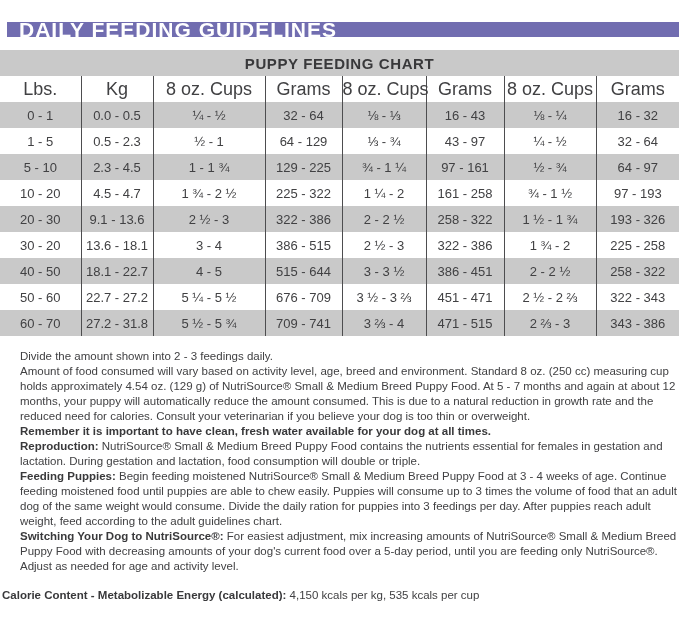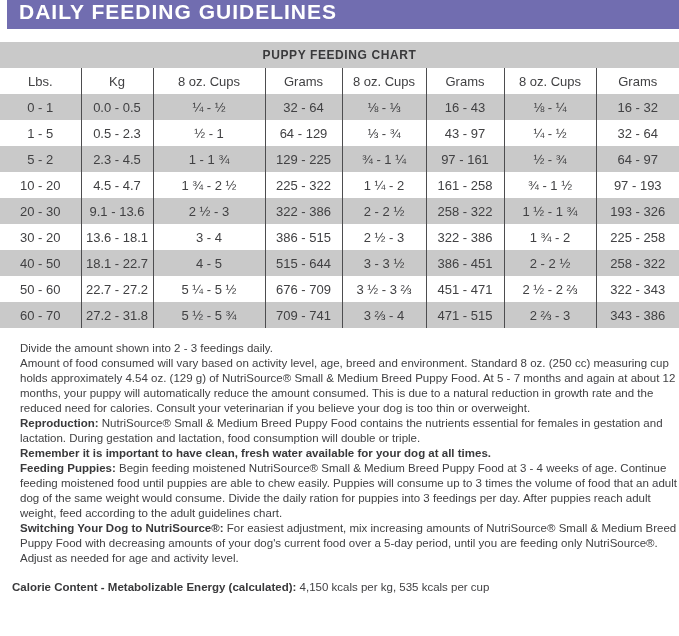--- a/index.html
+++ b/index.html
@@ -13,24 +13,24 @@
   html,body{margin:0;padding:0;}
   body{
     width:679px;height:636px;
     background:#FFFFFF;
     font-family:"Liberation Sans", sans-serif;
     color:var(--text);
     overflow:hidden;
   }
   
   .banner{
-    margin:0 0 0 7px;
-    width:672px;height:29px;
+    margin:22px 0 0 7px;
+    width:672px;height:15px;
     background:var(--banner-bg);
-    display:flex;
+    display:flex;align-items:center;
   }
   .banner h1{
     margin:0;padding:0 0 0 12px;
     font-size:21px;font-weight:700;letter-spacing:1px;
     color:var(--banner-text);
     white-space:nowrap;
   }
   
   table.chart{
     margin-top:13px;
@@ -41,41 +41,41 @@
     color:var(--text);
   }
   col.c1{width:81px}col.c2{width:72px}col.c3{width:112px}col.c4{width:77px}
   col.c5{width:84px}col.c6{width:78px}col.c7{width:92px}col.c8{width:83px}
   .chart th,.chart td{
     padding:0;text-align:center;vertical-align:middle;
     font-weight:400;white-space:nowrap;
   }
   tr.title-row th{
     height:26px;background:var(--stripe);
-    font-weight:700;font-size:12px;letter-spacing:0.6px;color:#39393B;
+    font-weight:700;font-size:15px;letter-spacing:0.6px;color:#39393B;
   }
   tr.month-row th{
     height:29px;font-size:14px;
     border-bottom:1px solid var(--border);
   }
   tr.month-row th + th{border-left:1px solid var(--border);}
-  tr.colhead-row th{height:26px;font-size:13px;}
+  tr.colhead-row th{height:26px;font-size:18px;}
   tr.colhead-row th + th{border-left:1px solid var(--border);text-align:center;}
   tbody.data tr{height:26px;}
   tbody.data td + td{border-left:1px solid var(--border);}
   tbody.data tr.striped{background:var(--stripe);}
   
   .notes{
     margin:13px 2px 0 20px;
     font-size:11.5px;line-height:15px;
   }
   .notes p{margin:0;}
   .notes strong{font-weight:700;color:#39393B;}
   .calorie{
-    margin:14px 2px 0 12px;
+    margin:14px 2px 0 2px;
     font-size:11.5px;line-height:15px;
   }
   .calorie strong{font-weight:700;color:#39393B;}
 </style>
 </head>
 <body>
 
 <header class="banner">
   <h1>DAILY FEEDING GUIDELINES</h1>
 </header>
@@ -121,21 +121,21 @@
         <td>1 - 5</td>
         <td>0.5 - 2.3</td>
         <td>½ - 1</td>
         <td>64 - 129</td>
         <td>⅓ - ¾</td>
         <td>43 - 97</td>
         <td>¼ - ½</td>
         <td>32 - 64</td>
       </tr>
       <tr class="striped">
-        <td>5 - 2</td>
+        <td>5 - 10</td>
         <td>2.3 - 4.5</td>
         <td>1 - 1 ¾</td>
         <td>129 - 225</td>
         <td>¾ - 1 ¼</td>
         <td>97 - 161</td>
         <td>½ - ¾</td>
         <td>64 - 97</td>
       </tr>
       <tr>
         <td>10 - 20</td>
@@ -196,19 +196,19 @@
         <td>471 - 515</td>
         <td>2 ⅔ - 3</td>
         <td>343 - 386</td>
       </tr>
     </tbody>
 </table>
 
 <section class="notes">
   <p><strong></strong><span>Divide the amount shown into 2 - 3 feedings daily.</span></p>
   <p><strong></strong><span>Amount of food consumed will vary based on activity level, age, breed and environment. Standard 8 oz. (250 cc) measuring cup holds approximately 4.54 oz. (129 g) of NutriSource® Small &amp; Medium Breed Puppy Food. At 5 - 7 months and again at about 12 months, your puppy will automatically reduce the amount consumed. This is due to a natural reduction in growth rate and the reduced need for calories. Consult your veterinarian if you believe your dog is too thin or overweight.</span></p>
+  <p><strong>Remember it is important to have clean, fresh water available for your dog at all times.</strong><span></span></p>
   <p><strong>Reproduction:</strong><span> NutriSource® Small &amp; Medium Breed Puppy Food contains the nutrients essential for females in gestation and lactation. During gestation and lactation, food consumption will double or triple.</span></p>
-  <p><strong>Remember it is important to have clean, fresh water available for your dog at all times.</strong><span></span></p>
   <p><strong>Feeding Puppies:</strong><span> Begin feeding moistened NutriSource® Small &amp; Medium Breed Puppy Food at 3 - 4 weeks of age. Continue feeding moistened food until puppies are able to chew easily. Puppies will consume up to 3 times the volume of food that an adult dog of the same weight would consume. Divide the daily ration for puppies into 3 feedings per day. After puppies reach adult weight, feed according to the adult guidelines chart.</span></p>
   <p><strong>Switching Your Dog to NutriSource®:</strong><span> For easiest adjustment, mix increasing amounts of NutriSource® Small &amp; Medium Breed Puppy Food with decreasing amounts of your dog's current food over a 5-day period, until you are feeding only NutriSource®. Adjust as needed for age and activity level.</span></p>
 </section>
 
 <p class="calorie"><strong>Calorie Content - Metabolizable Energy (calculated):</strong><span> 4,150 kcals per kg, 535 kcals per cup</span></p>
 
 </body></html>

